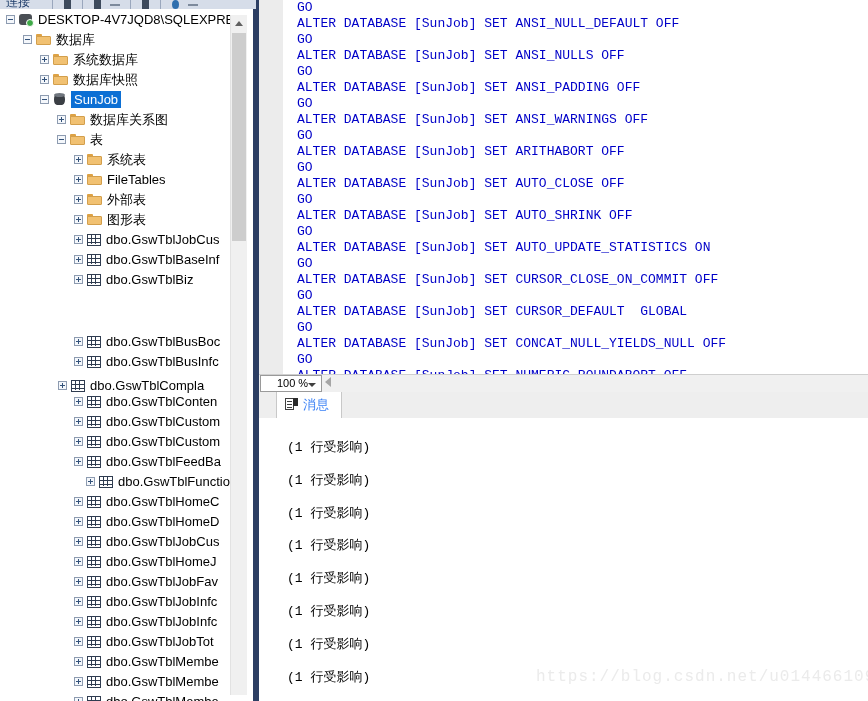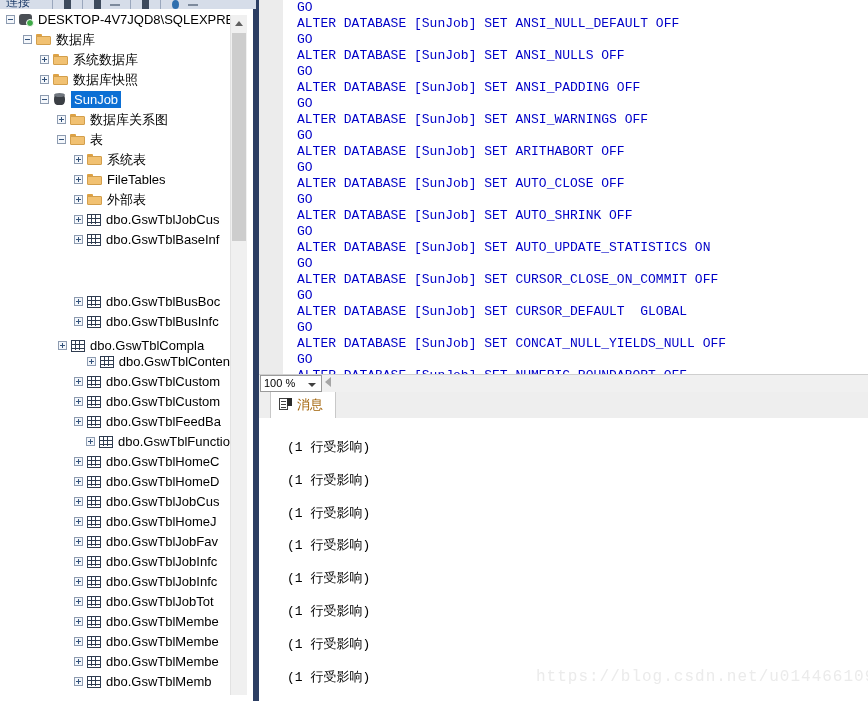--- a/index.html
+++ b/index.html
@@ -259,20 +259,21 @@
     position: absolute;
     left: 1px; top: 0px;
     width: 62px; height: 17px;
     background: #ffffff;
     border: 1px solid #9a9a9a;
     box-sizing: border-box;
     font-size: 11px;
     line-height: 15px;
     padding-left: 3px;
     color: #000000;
+    text-align: center;
   }
   #zoom-combo .cv { display: inline-block; }
   #zoom-combo .carr {
     position: absolute;
     right: 5px; top: 7px;
     width: 0; height: 0;
     border-left: 4px solid transparent;
     border-right: 4px solid transparent;
     border-top: 4px solid #404040;
   }
@@ -288,30 +289,30 @@
   
   #tabbar {
     position: absolute;
     left: 259px; top: 392px;
     width: 609px; height: 26px;
     background: #eeeeee;
     border-bottom: 1px solid #c8c8c8;
   }
   #tab-messages {
     position: absolute;
-    left: 11px; top: 0;
+    left: 17px; top: 0;
     height: 26px;
     padding: 0 12px 0 8px;
     background: #ffffff;
     border-left: 1px solid #c8c8c8;
     border-right: 1px solid #c8c8c8;
     box-sizing: border-box;
     line-height: 26px;
     font-size: 13px;
-    color: #a16207;
+    color: #3b82f6;
     white-space: nowrap;
     text-align: right;
   }
   .ic-msg {
     display: inline-block;
     width: 13px; height: 13px;
     vertical-align: -2px;
     margin-right: 5px;
     position: relative;
   }
@@ -393,26 +394,28 @@
       <div class="tnode" style="padding-left: 6px; top: 0px;"><span class="exp"></span><span class="ic ic-server"><span class="body"></span><span class="dot"></span></span><span class="tlabel">DESKTOP-4V7JQD8\SQLEXPRESS</span></div>
       <div class="tnode" style="padding-left: 23px; top: 0px;"><span class="exp"></span><span class="ic ic-folder"><span class="tab"></span><span class="bd"></span></span><span class="tlabel">数据库</span></div>
       <div class="tnode" style="padding-left: 40px; top: 0px;"><span class="exp plus"></span><span class="ic ic-folder"><span class="tab"></span><span class="bd"></span></span><span class="tlabel">系统数据库</span></div>
       <div class="tnode" style="padding-left: 40px; top: 0px;"><span class="exp plus"></span><span class="ic ic-folder"><span class="tab"></span><span class="bd"></span></span><span class="tlabel">数据库快照</span></div>
       <div class="tnode sel" style="padding-left: 40px; top: 0px;"><span class="exp"></span><span class="ic ic-db"><span class="cyl"></span><span class="cap"></span></span><span class="tlabel">SunJob</span></div>
       <div class="tnode" style="padding-left: 57px; top: 0px;"><span class="exp plus"></span><span class="ic ic-folder"><span class="tab"></span><span class="bd"></span></span><span class="tlabel">数据库关系图</span></div>
       <div class="tnode" style="padding-left: 57px; top: 0px;"><span class="exp"></span><span class="ic ic-folder"><span class="tab"></span><span class="bd"></span></span><span class="tlabel">表</span></div>
       <div class="tnode" style="padding-left: 74px; top: 0px;"><span class="exp plus"></span><span class="ic ic-folder"><span class="tab"></span><span class="bd"></span></span><span class="tlabel">系统表</span></div>
       <div class="tnode" style="padding-left: 74px; top: 0px;"><span class="exp plus"></span><span class="ic ic-folder"><span class="tab"></span><span class="bd"></span></span><span class="tlabel">FileTables</span></div>
       <div class="tnode" style="padding-left: 74px; top: 0px;"><span class="exp plus"></span><span class="ic ic-folder"><span class="tab"></span><span class="bd"></span></span><span class="tlabel">外部表</span></div>
+      <div class="tnode" style="padding-left: 74px; top: 0px;"><span class="exp plus"></span><span class="ic ic-folder"><span class="tab"></span><span class="bd"></span></span><span class="tlabel">图形表</span></div>
       <div class="tnode" style="padding-left: 74px; top: 0px;"><span class="exp plus"></span><span class="ic ic-table"><span class="g"></span><span class="v1"></span><span class="v2"></span></span><span class="tlabel">dbo.GswTblJobCus</span></div>
       <div class="tnode" style="padding-left: 74px; top: 0px;"><span class="exp plus"></span><span class="ic ic-table"><span class="g"></span><span class="v1"></span><span class="v2"></span></span><span class="tlabel">dbo.GswTblBaseInf</span></div>
+      <div class="tnode" style="padding-left: 74px; top: 0px;"><span class="exp plus"></span><span class="ic ic-table"><span class="g"></span><span class="v1"></span><span class="v2"></span></span><span class="tlabel">dbo.GswTblBiz</span></div>
       <div class="tnode" style="padding-left: 74px; top: 0px; margin-top: 42px;"><span class="exp plus"></span><span class="ic ic-table"><span class="g"></span><span class="v1"></span><span class="v2"></span></span><span class="tlabel">dbo.GswTblBusBoc</span></div>
       <div class="tnode" style="padding-left: 74px; top: 0px;"><span class="exp plus"></span><span class="ic ic-table"><span class="g"></span><span class="v1"></span><span class="v2"></span></span><span class="tlabel">dbo.GswTblBusInfc</span></div>
       <div class="tnode" style="padding-left: 58px; top: 4px;"><span class="exp plus"></span><span class="ic ic-table"><span class="g"></span><span class="v1"></span><span class="v2"></span></span><span class="tlabel">dbo.GswTblCompla</span></div>
-      <div class="tnode" style="padding-left: 74px; top: 0px; text-align: right;"><span class="exp plus"></span><span class="ic ic-table"><span class="g"></span><span class="v1"></span><span class="v2"></span></span><span class="tlabel">dbo.GswTblConten</span></div>
+      <div class="tnode" style="padding-left: 74px; top: 0px;"><span class="exp plus"></span><span class="ic ic-table"><span class="g"></span><span class="v1"></span><span class="v2"></span></span><span class="tlabel">dbo.GswTblConten</span></div>
       <div class="tnode" style="padding-left: 74px; top: 0px;"><span class="exp plus"></span><span class="ic ic-table"><span class="g"></span><span class="v1"></span><span class="v2"></span></span><span class="tlabel">dbo.GswTblCustom</span></div>
       <div class="tnode" style="padding-left: 74px; top: 0px;"><span class="exp plus"></span><span class="ic ic-table"><span class="g"></span><span class="v1"></span><span class="v2"></span></span><span class="tlabel">dbo.GswTblCustom</span></div>
       <div class="tnode" style="padding-left: 74px; top: 0px;"><span class="exp plus"></span><span class="ic ic-table"><span class="g"></span><span class="v1"></span><span class="v2"></span></span><span class="tlabel">dbo.GswTblFeedBa</span></div>
       <div class="tnode" style="padding-left: 74px; top: 0px; text-align: right;"><span class="exp plus"></span><span class="ic ic-table"><span class="g"></span><span class="v1"></span><span class="v2"></span></span><span class="tlabel">dbo.GswTblFunctio</span></div>
       <div class="tnode" style="padding-left: 74px; top: 0px;"><span class="exp plus"></span><span class="ic ic-table"><span class="g"></span><span class="v1"></span><span class="v2"></span></span><span class="tlabel">dbo.GswTblHomeC</span></div>
       <div class="tnode" style="padding-left: 74px; top: 0px;"><span class="exp plus"></span><span class="ic ic-table"><span class="g"></span><span class="v1"></span><span class="v2"></span></span><span class="tlabel">dbo.GswTblHomeD</span></div>
       <div class="tnode" style="padding-left: 74px; top: 0px;"><span class="exp plus"></span><span class="ic ic-table"><span class="g"></span><span class="v1"></span><span class="v2"></span></span><span class="tlabel">dbo.GswTblJobCus</span></div>
       <div class="tnode" style="padding-left: 74px; top: 0px;"><span class="exp plus"></span><span class="ic ic-table"><span class="g"></span><span class="v1"></span><span class="v2"></span></span><span class="tlabel">dbo.GswTblHomeJ</span></div>
       <div class="tnode" style="padding-left: 74px; top: 0px;"><span class="exp plus"></span><span class="ic ic-table"><span class="g"></span><span class="v1"></span><span class="v2"></span></span><span class="tlabel">dbo.GswTblJobFav</span></div>
       <div class="tnode" style="padding-left: 74px; top: 0px;"><span class="exp plus"></span><span class="ic ic-table"><span class="g"></span><span class="v1"></span><span class="v2"></span></span><span class="tlabel">dbo.GswTblJobInfc</span></div>

